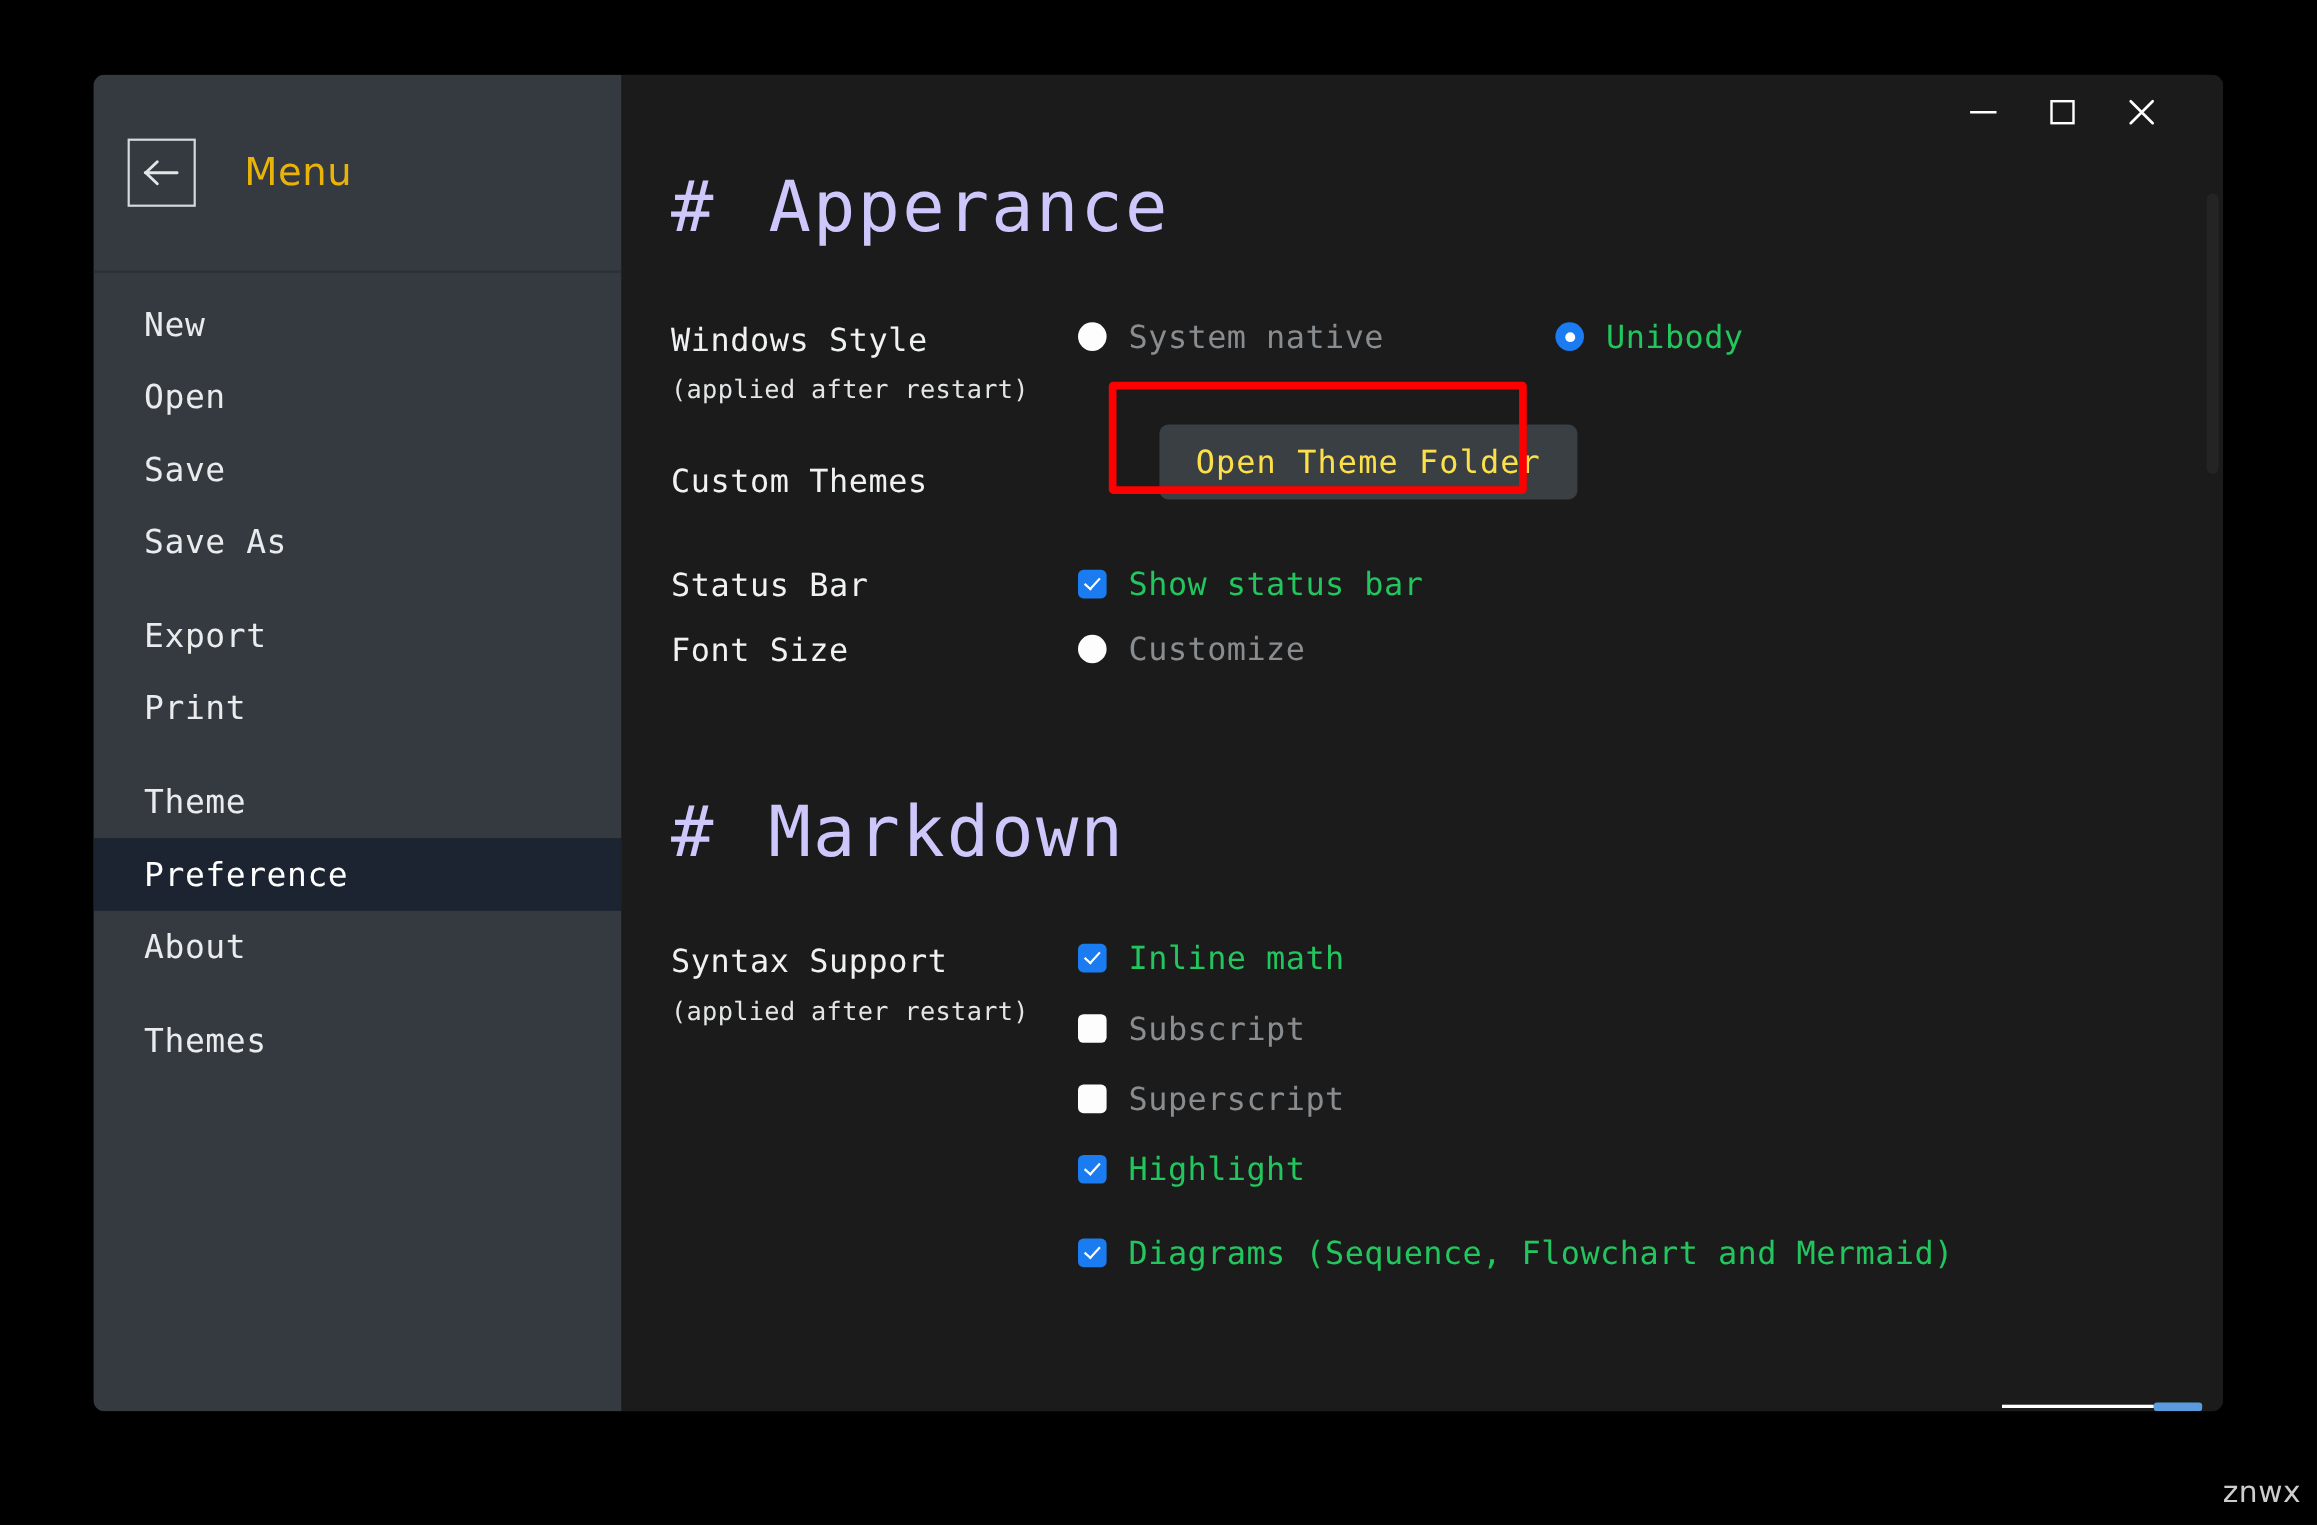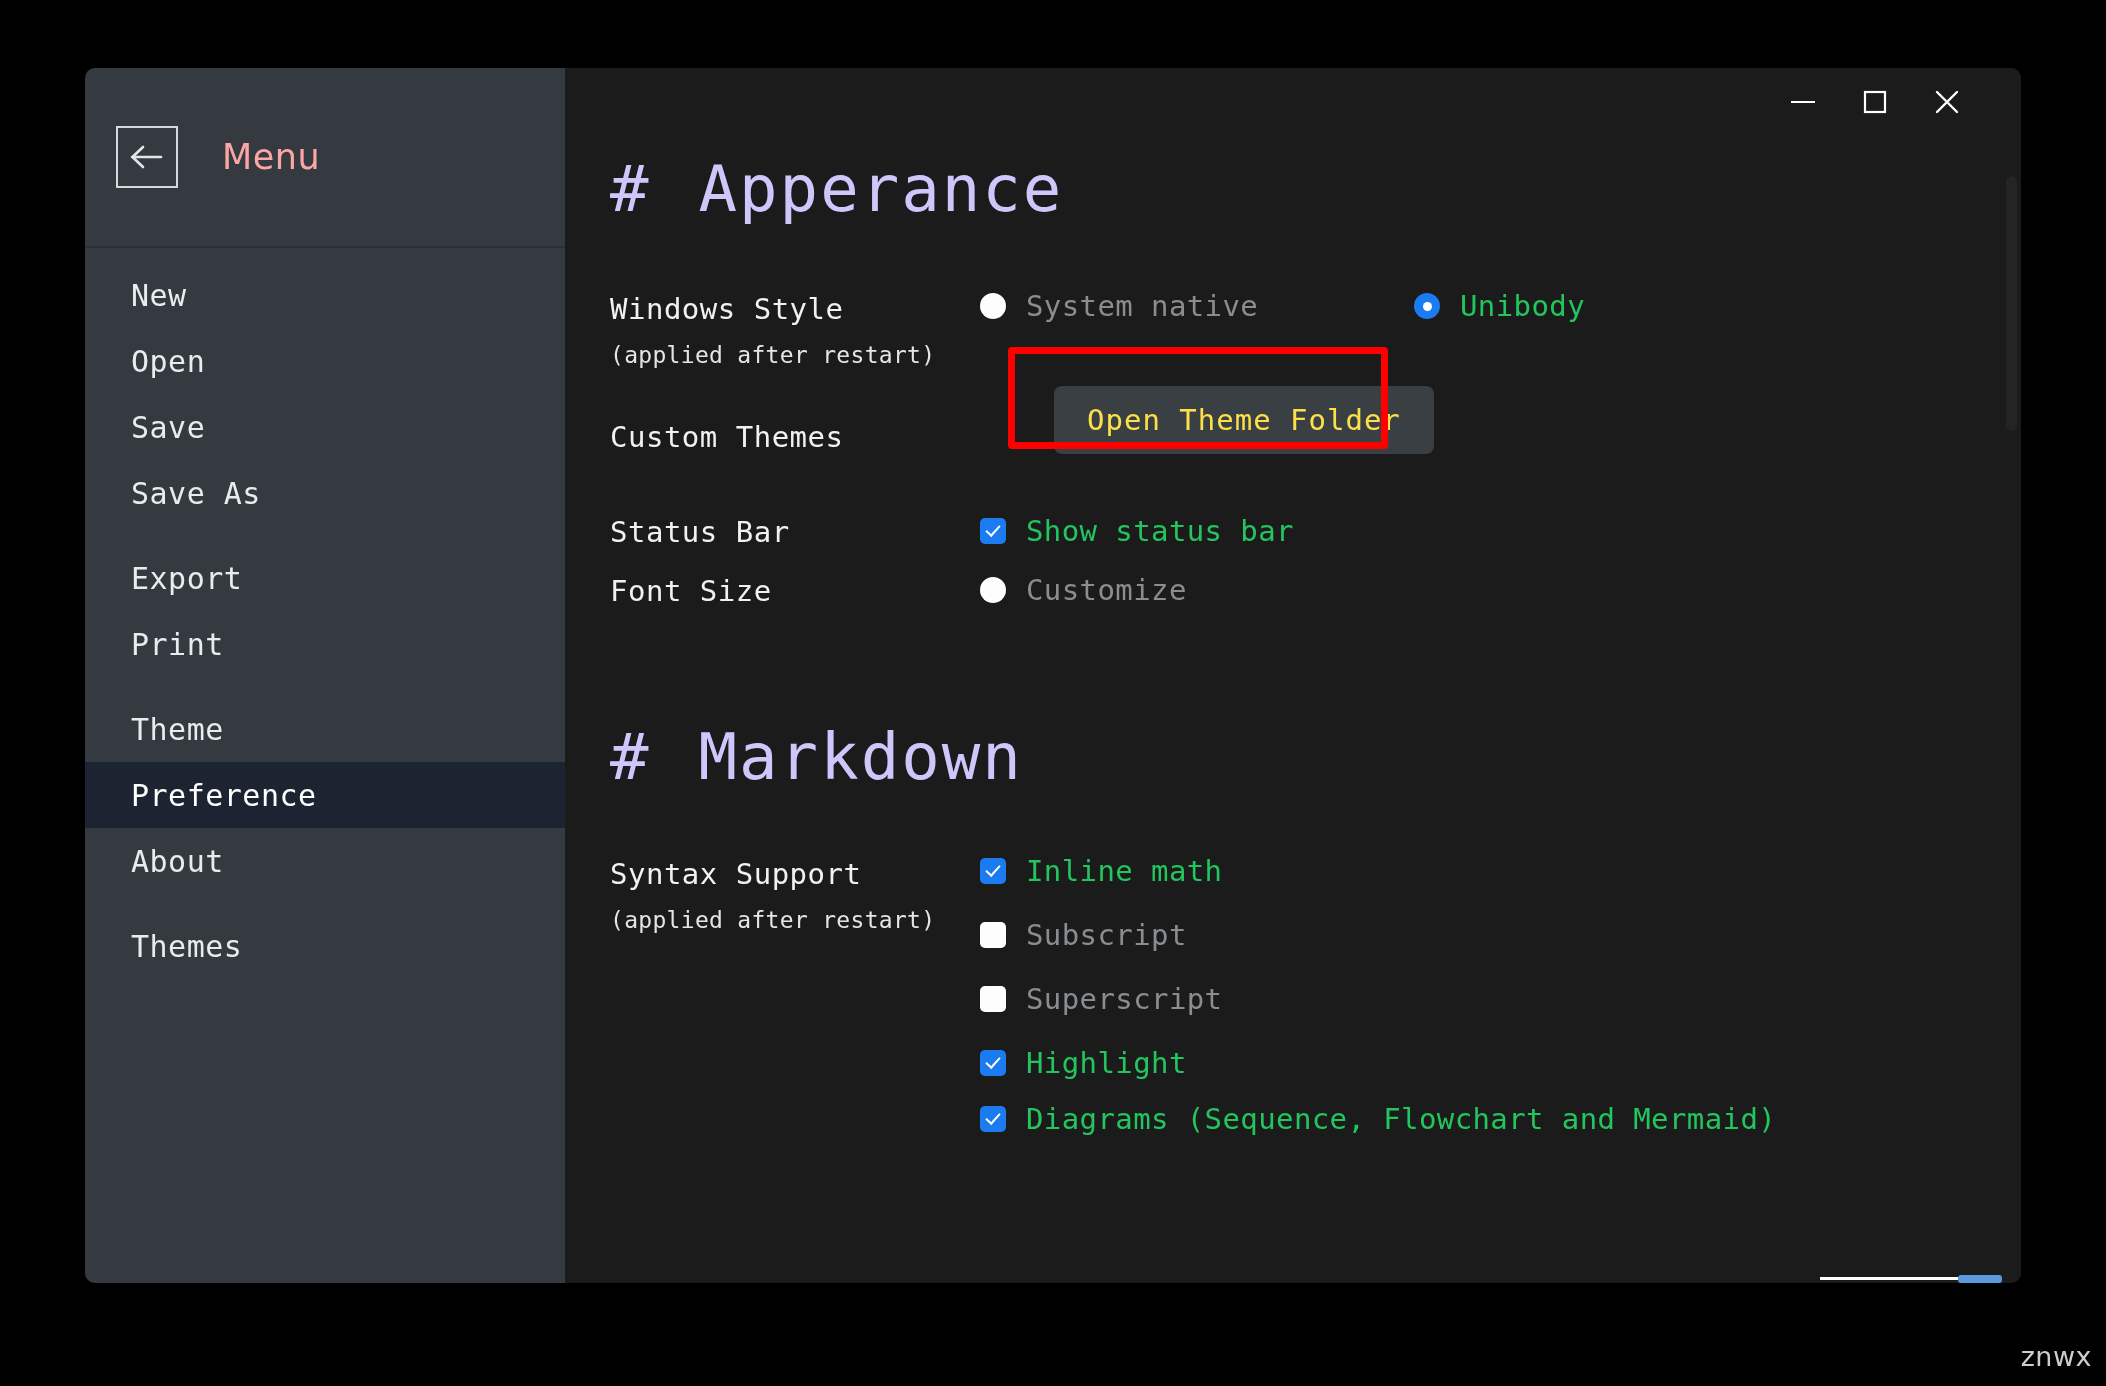--- a/index.html
+++ b/index.html
@@ -53,21 +53,21 @@
     box-sizing: border-box;
     display: flex;
     align-items: center;
     justify-content: center;
     cursor: pointer;
     background: transparent;
   }
   #back-button svg { display: block; }
   #menu-title {
     margin-left: 44px;
-    color: #fca5a5;
+    color: #eab308;
     font-family: "DejaVu Sans", "Liberation Sans", sans-serif;
     font-size: 35px;
     letter-spacing: 0.5px;
   }
 
   #sidebar-nav {
     flex: 1 1 auto;
     padding-top: 14px;
   }
   .nav-item {
@@ -462,21 +462,21 @@
             <span class="opt-label">Inline math</span>
           </div>
           <div class="opt disabled" style="margin-bottom: 30px;">
             <span class="checkbox"></span>
             <span class="opt-label">Subscript</span>
           </div>
           <div class="opt disabled" style="margin-bottom: 30px; text-align: center;">
             <span class="checkbox"></span>
             <span class="opt-label">Superscript</span>
           </div>
-          <div class="opt" style="margin-bottom: 22px;">
+          <div class="opt" style="margin-bottom: 42px;">
             <span class="checkbox checked"></span>
             <span class="opt-label">Highlight</span>
           </div>
           <div class="opt">
             <span class="checkbox checked"></span>
             <span class="opt-label">Diagrams (Sequence, Flowchart and Mermaid)</span>
           </div>
         </div>
       </div>
 

